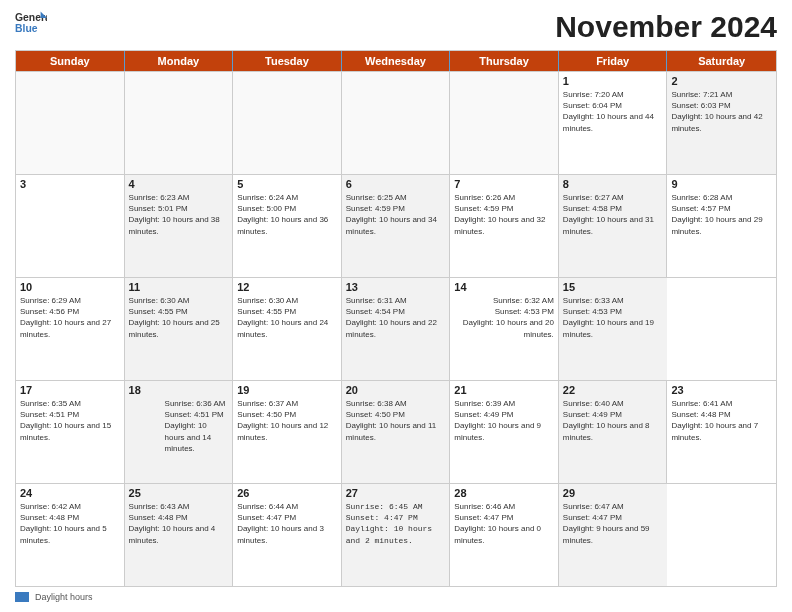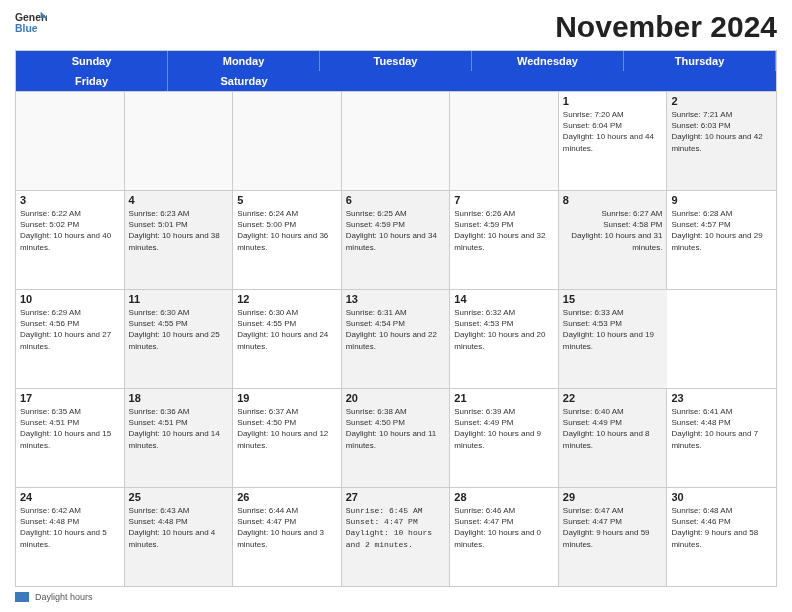--- a/index.html
+++ b/index.html
@@ -45,22 +45,22 @@
       color: #555;
     }
     .calendar {
       flex: 1;
       display: flex;
       flex-direction: column;
       border: 1px solid #ccc;
     }
     .cal-header {
       display: grid;
-      grid-template-columns: repeat(5, 1fr);
-      background: #1d4ed8;
+      grid-template-columns: repeat(7, 1fr);
+      background: #c2410c;
     }
     .cal-header-cell {
       color: #fff;
       font-size: 11px;
       font-weight: bold;
       text-align: center;
       padding: 4px 2px;
       border-right: 1px solid #5a9ad0;
     }
     .cal-header-cell:last-child { border-right: none; }
@@ -156,23 +156,20 @@
           <div class="cal-cell alt">
             <div class="day-num">2</div>
             <div class="day-info" style="white-space: pre-line;">Sunrise: 7:21 AM
 Sunset: 6:03 PM
 Daylight: 10 hours and 42 minutes.</div>
           </div>
         </div>
         <div class="cal-row">
           <div class="cal-cell">
             <div class="day-num">3</div>
-            <div class="day-info" style="white-space: pre-line;">Sunrise: 6:22 AM
-Sunset: 5:02 PM
-Daylight: 10 hours and 40 minutes.</div>
           </div>
           <div class="cal-cell alt">
             <div class="day-num">4</div>
             <div class="day-info" style="white-space: pre-line;">Sunrise: 6:23 AM
 Sunset: 5:01 PM
 Daylight: 10 hours and 38 minutes.</div>
           </div>
           <div class="cal-cell">
             <div class="day-num">5</div>
             <div class="day-info" style="white-space: pre-line;">Sunrise: 6:24 AM
@@ -186,21 +183,21 @@
 Daylight: 10 hours and 34 minutes.</div>
           </div>
           <div class="cal-cell">
             <div class="day-num">7</div>
             <div class="day-info" style="white-space: pre-line;">Sunrise: 6:26 AM
 Sunset: 4:59 PM
 Daylight: 10 hours and 32 minutes.</div>
           </div>
           <div class="cal-cell alt">
             <div class="day-num">8</div>
-            <div class="day-info" style="white-space: pre-line; text-align: right;">Sunrise: 6:27 AM
+            <div class="day-info" style="white-space: pre-line;">Sunrise: 6:27 AM
 Sunset: 4:58 PM
 Daylight: 10 hours and 31 minutes.</div>
           </div>
           <div class="cal-cell">
             <div class="day-num">9</div>
             <div class="day-info" style="white-space: pre-line;">Sunrise: 6:28 AM
 Sunset: 4:57 PM
 Daylight: 10 hours and 29 minutes.</div>
           </div>
         </div>
@@ -224,41 +221,41 @@
 Daylight: 10 hours and 24 minutes.</div>
           </div>
           <div class="cal-cell alt">
             <div class="day-num">13</div>
             <div class="day-info" style="white-space: pre-line;">Sunrise: 6:31 AM
 Sunset: 4:54 PM
 Daylight: 10 hours and 22 minutes.</div>
           </div>
           <div class="cal-cell">
             <div class="day-num">14</div>
-            <div class="day-info" style="white-space: pre-line;">Sunrise: 6:32 AM
+            <div class="day-info" style="white-space: pre-line; text-align: right;">Sunrise: 6:32 AM
 Sunset: 4:53 PM
 Daylight: 10 hours and 20 minutes.</div>
           </div>
           <div class="cal-cell alt">
             <div class="day-num">15</div>
             <div class="day-info" style="white-space: pre-line;">Sunrise: 6:33 AM
 Sunset: 4:53 PM
 Daylight: 10 hours and 19 minutes.</div>
           </div>
         </div>
         <div class="cal-row">
           <div class="cal-cell">
             <div class="day-num">17</div>
             <div class="day-info" style="white-space: pre-line;">Sunrise: 6:35 AM
 Sunset: 4:51 PM
 Daylight: 10 hours and 15 minutes.</div>
           </div>
           <div class="cal-cell alt">
             <div class="day-num">18</div>
-            <div class="day-info" style="white-space: pre-line;">Sunrise: 6:36 AM
+            <div class="day-info" style="white-space: pre-line; margin-left: 36px;">Sunrise: 6:36 AM
 Sunset: 4:51 PM
 Daylight: 10 hours and 14 minutes.</div>
           </div>
           <div class="cal-cell">
             <div class="day-num">19</div>
             <div class="day-info" style="white-space: pre-line;">Sunrise: 6:37 AM
 Sunset: 4:50 PM
 Daylight: 10 hours and 12 minutes.</div>
           </div>
           <div class="cal-cell alt">
@@ -315,26 +312,20 @@
             <div class="day-num">28</div>
             <div class="day-info" style="white-space: pre-line;">Sunrise: 6:46 AM
 Sunset: 4:47 PM
 Daylight: 10 hours and 0 minutes.</div>
           </div>
           <div class="cal-cell alt">
             <div class="day-num">29</div>
             <div class="day-info" style="white-space: pre-line;">Sunrise: 6:47 AM
 Sunset: 4:47 PM
 Daylight: 9 hours and 59 minutes.</div>
-          </div>
-          <div class="cal-cell">
-            <div class="day-num">30</div>
-            <div class="day-info" style="white-space: pre-line;">Sunrise: 6:48 AM
-Sunset: 4:46 PM
-Daylight: 9 hours and 58 minutes.</div>
           </div>
         </div>
       </div>
   </div>
 
   <div class="legend">
     <span class="legend-box"></span>
     <span>Daylight hours</span>
   </div>
 </div>

